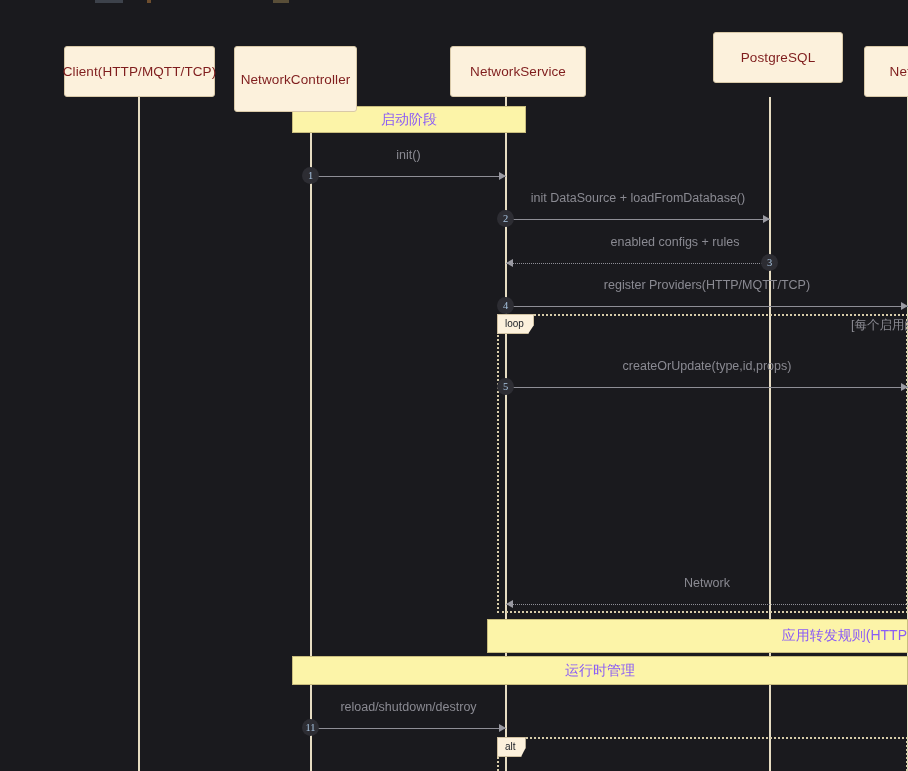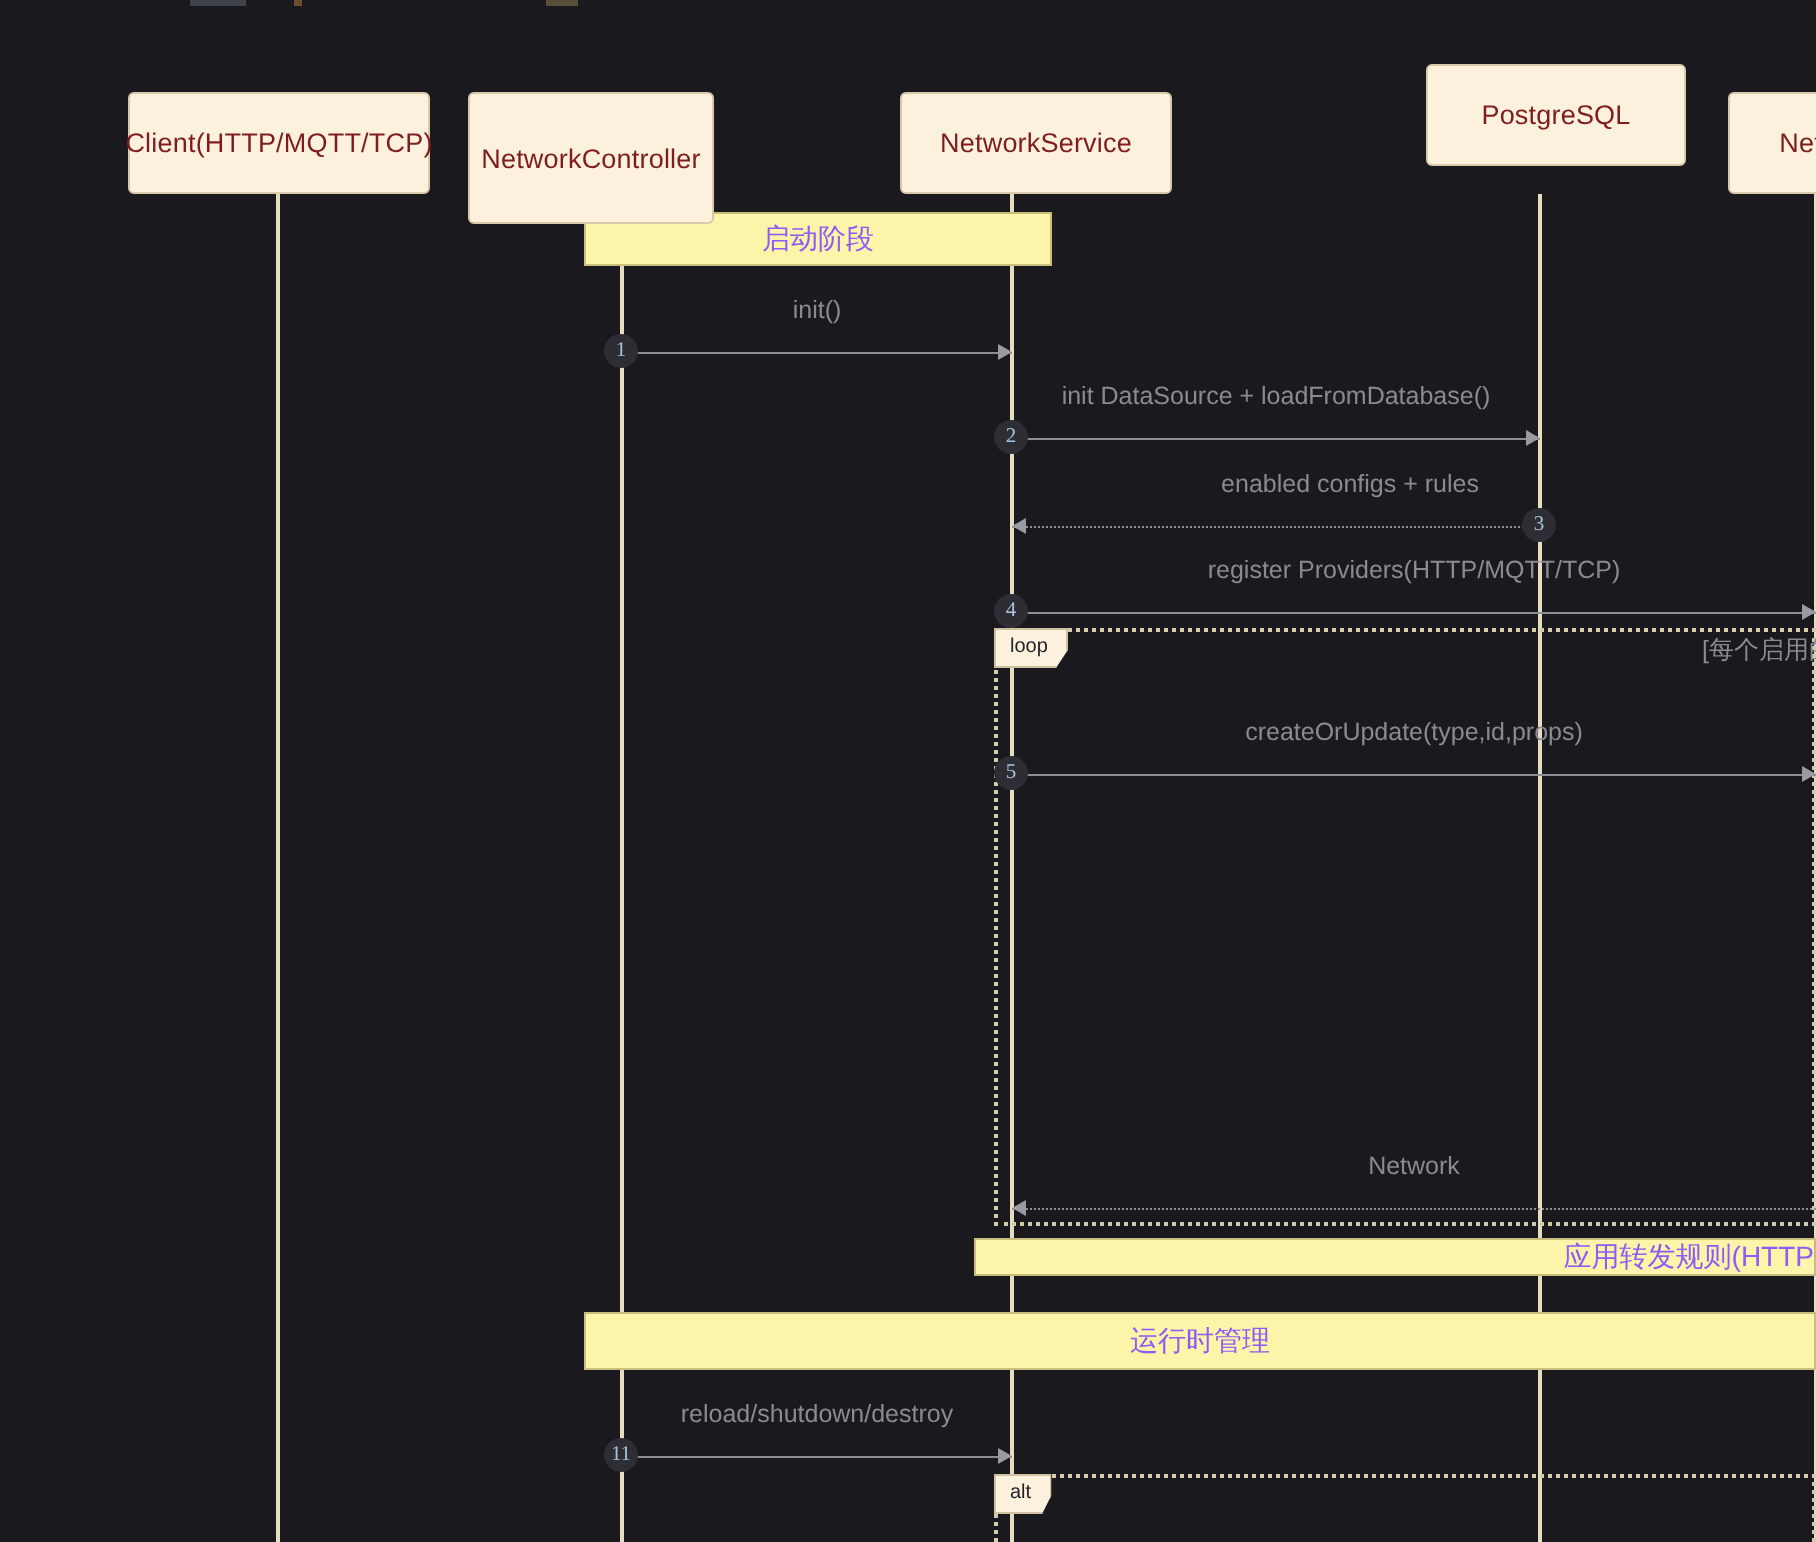--- a/index.html
+++ b/index.html
@@ -137,21 +137,21 @@
       <div class="block-frame" style="left: 497px; top: 314px; width: 411px; height: 299px;"></div>
       <div class="block-tab" style="left: 497px; top: 314px;">loop</div>
       <div class="block-cond" style="left: 851px; top: 317px;">[每个启用的</div>
       <div class="block-frame no-bottom" style="left: 497px; top: 737px; width: 411px; height: 34px;"></div>
       <div class="block-tab" style="left: 497px; top: 737px;">alt</div>
     </div>
   <div id="dividers">
       <div class="divider" style="left: 292px; top: 106px; width: 234px; height: 27px;">
         <span>启动阶段</span>
       </div>
-      <div class="divider right-align" style="left: 487px; top: 619px; width: 421px; height: 19px;">
+      <div class="divider right-align" style="left: 487px; top: 619px; width: 421px; height: 34px;">
         <span>应用转发规则(HTTP</span>
       </div>
       <div class="divider" style="left: 292px; top: 656px; width: 616px; height: 29px; text-align: center;">
         <span>运行时管理</span>
       </div>
     </div>
   <div id="messages">
       <div class="msg-line" style="left: 311px; top: 176px; width: 195px;"></div>
       <div class="arrow-head right" style="top: 172px; left: 499px;"></div>
       <div class="msg-label" style="left: 311px; width: 195px; top: 148px;">init()</div>

